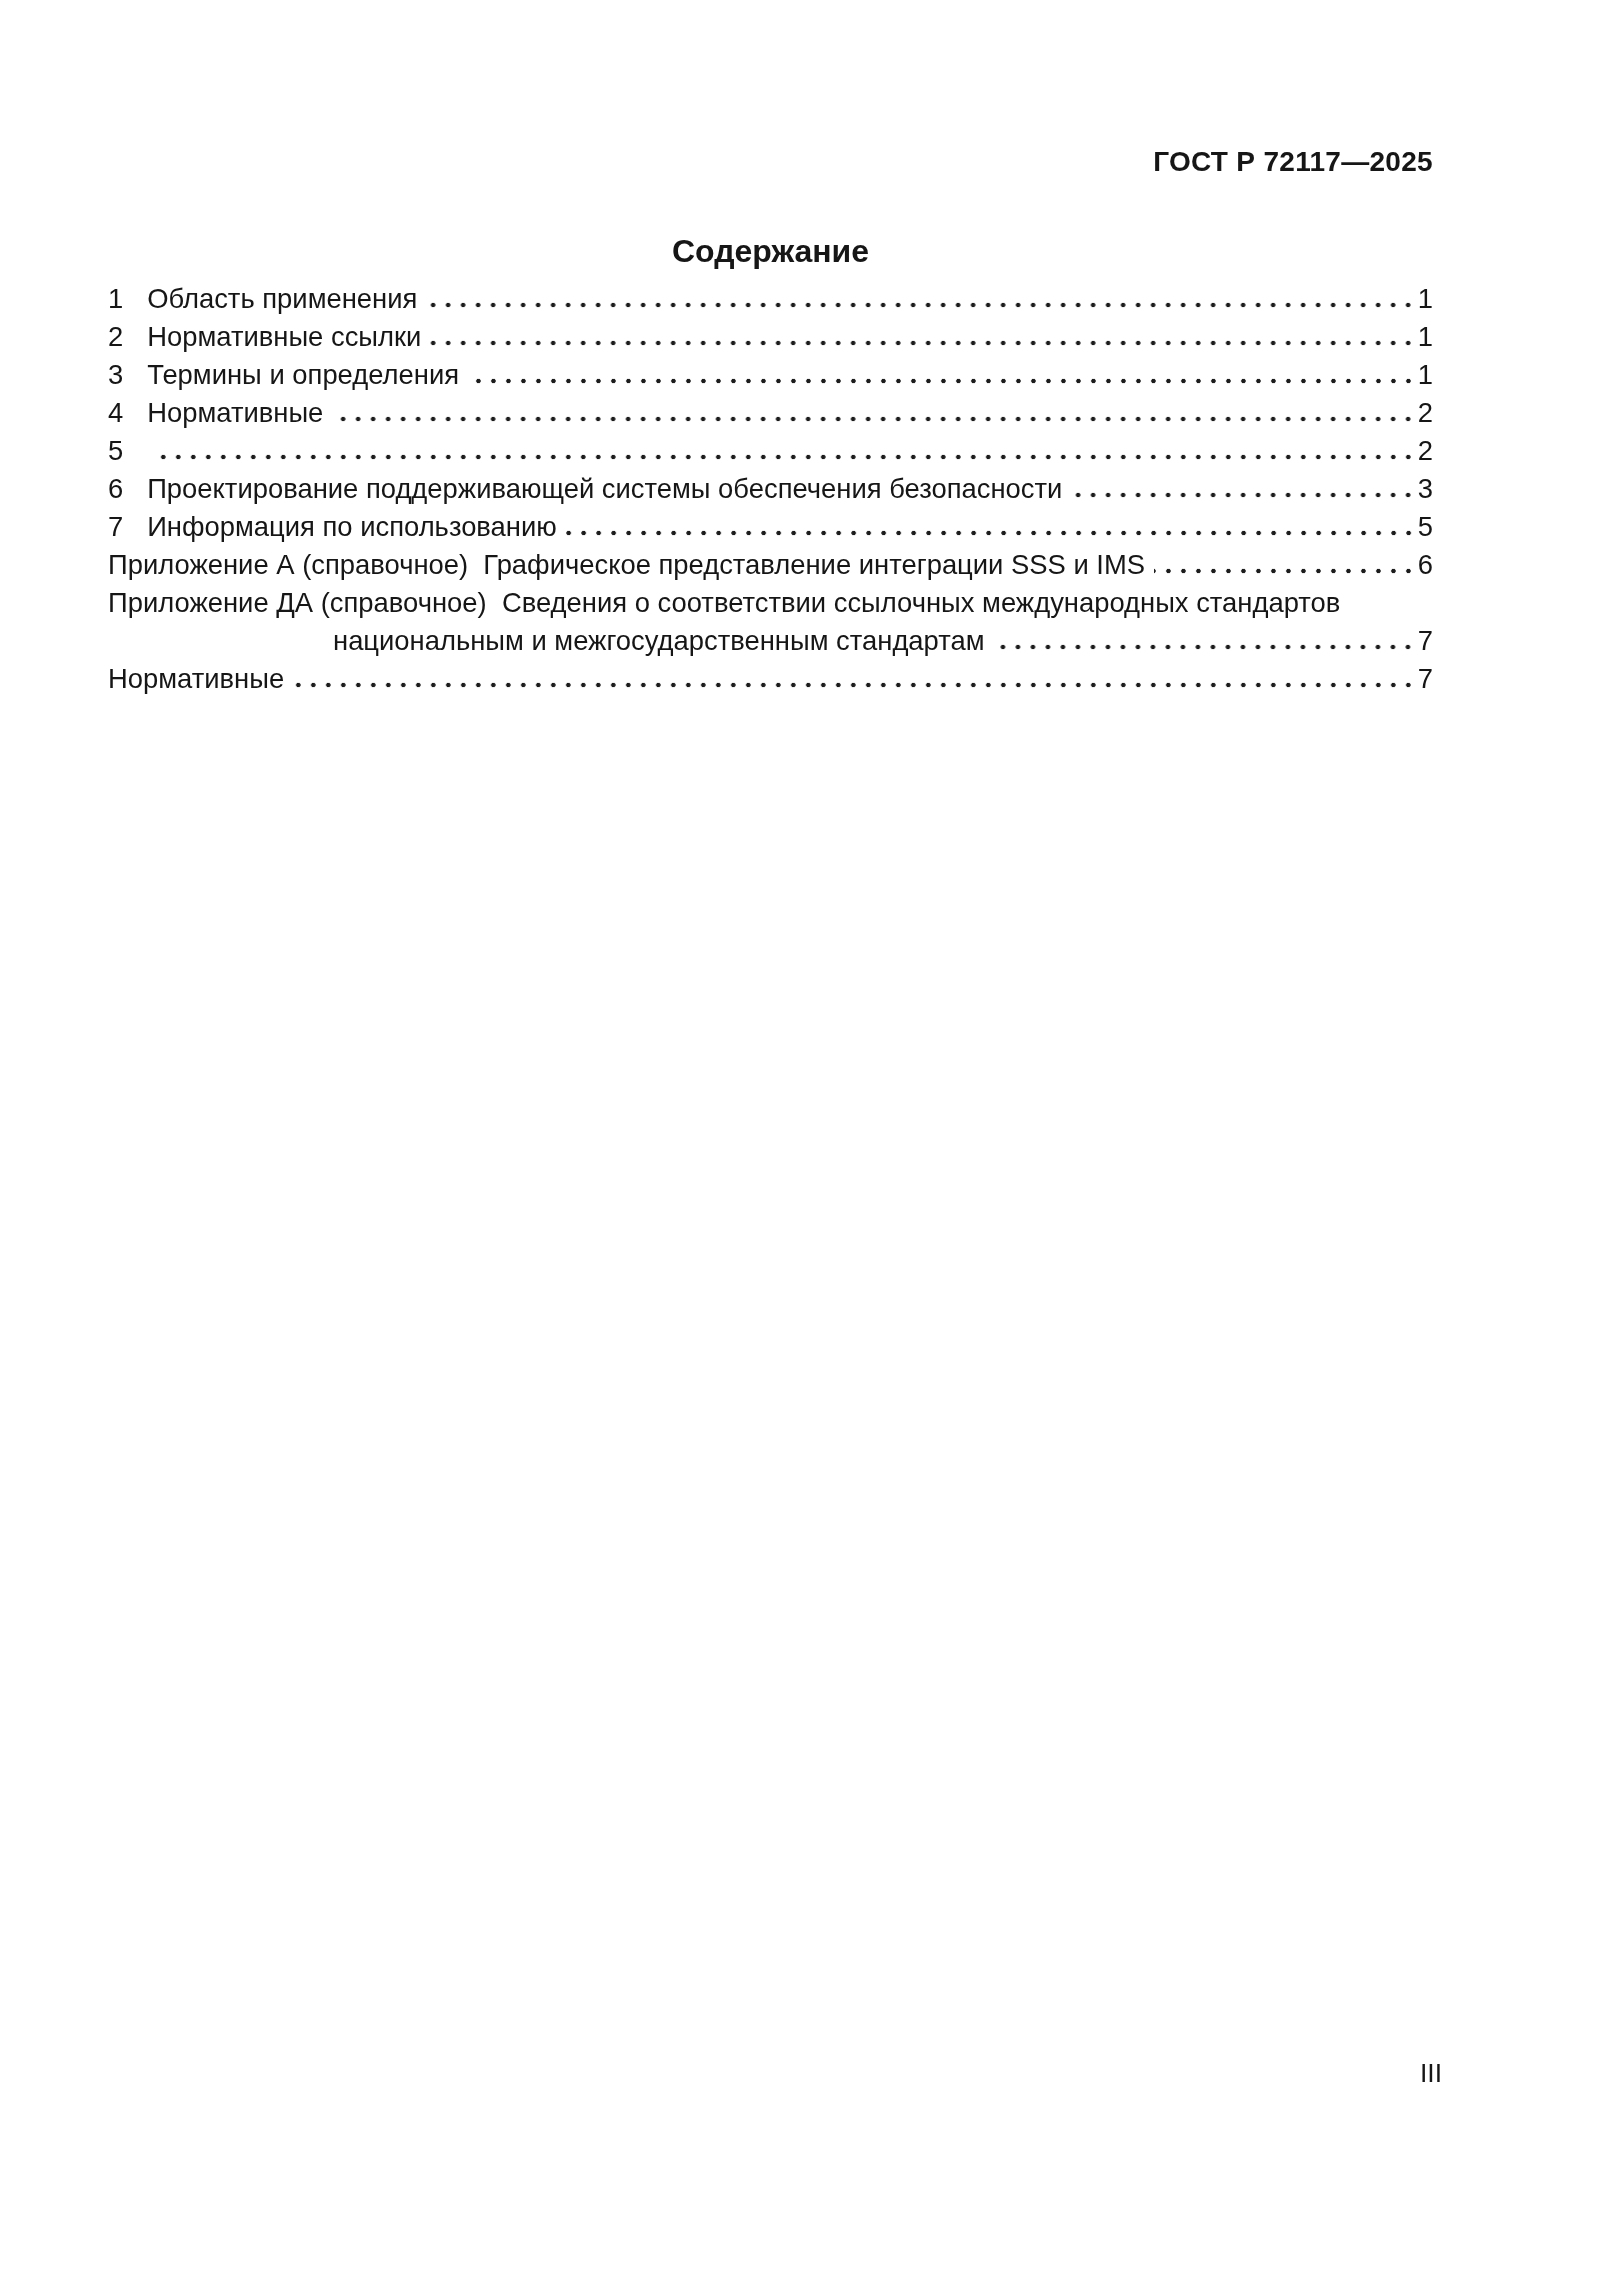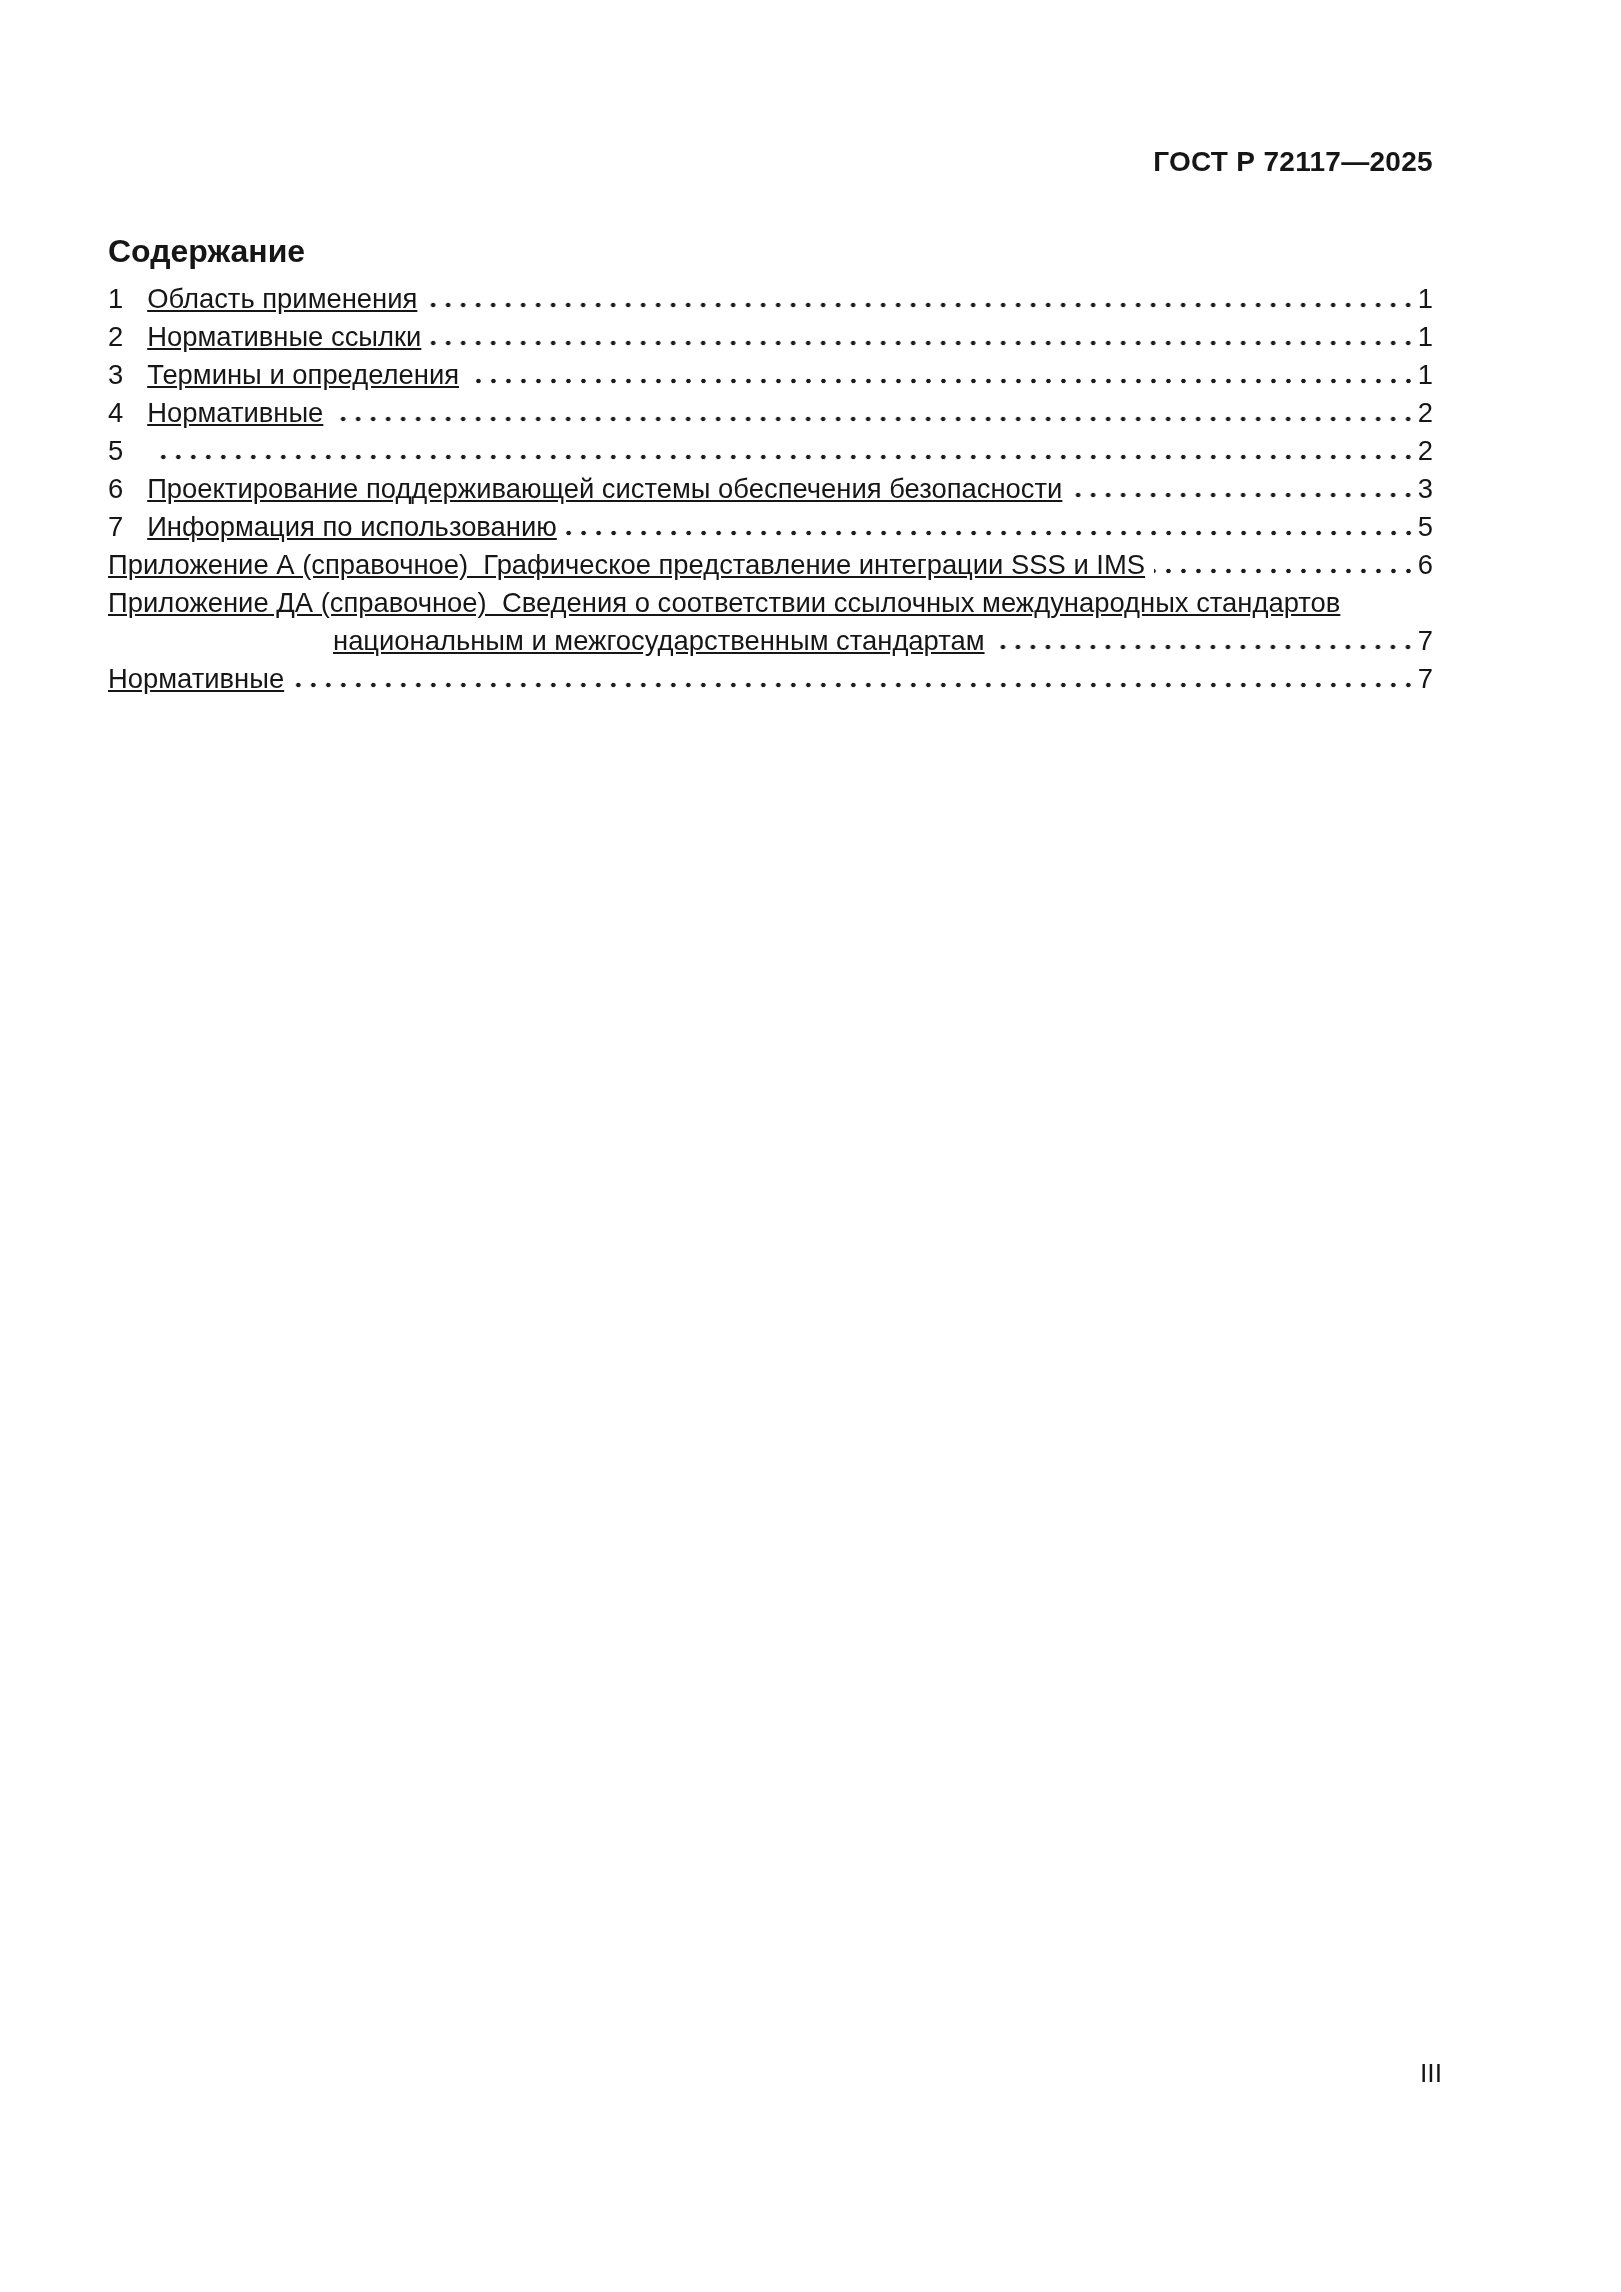--- a/index.html
+++ b/index.html
@@ -21,21 +21,21 @@
   .doc-header {
     margin-top: 147px;
     text-align: right;
     font-weight: bold;
     font-size: 28px;
     line-height: 29px;
     letter-spacing: 0.3px;
   }
   .toc-title {
     margin-top: 55px;
-    text-align: left;
+    text-align: center;
     font-weight: bold;
     font-size: 32px;
     line-height: 41px;
   }
   .toc {
     margin-top: 7.8px;
   }
   .toc-row {
     display: flex;
     align-items: baseline;
@@ -45,21 +45,20 @@
   }
   .num {
     display: inline-block;
     width: 21.6px;
     margin-right: 17.6px;
     flex: 0 0 auto;
   }
   .label {
     white-space: pre;
     flex: 0 1 auto;
-    text-decoration: underline;
   }
   .label-cont {
     margin-left: 225px;
   }
   .leader {
     flex: 1 1 auto;
     min-width: 23.5px;
     height: 5.9px;
     margin-left: 8.8px;
     margin-right: 2px;

